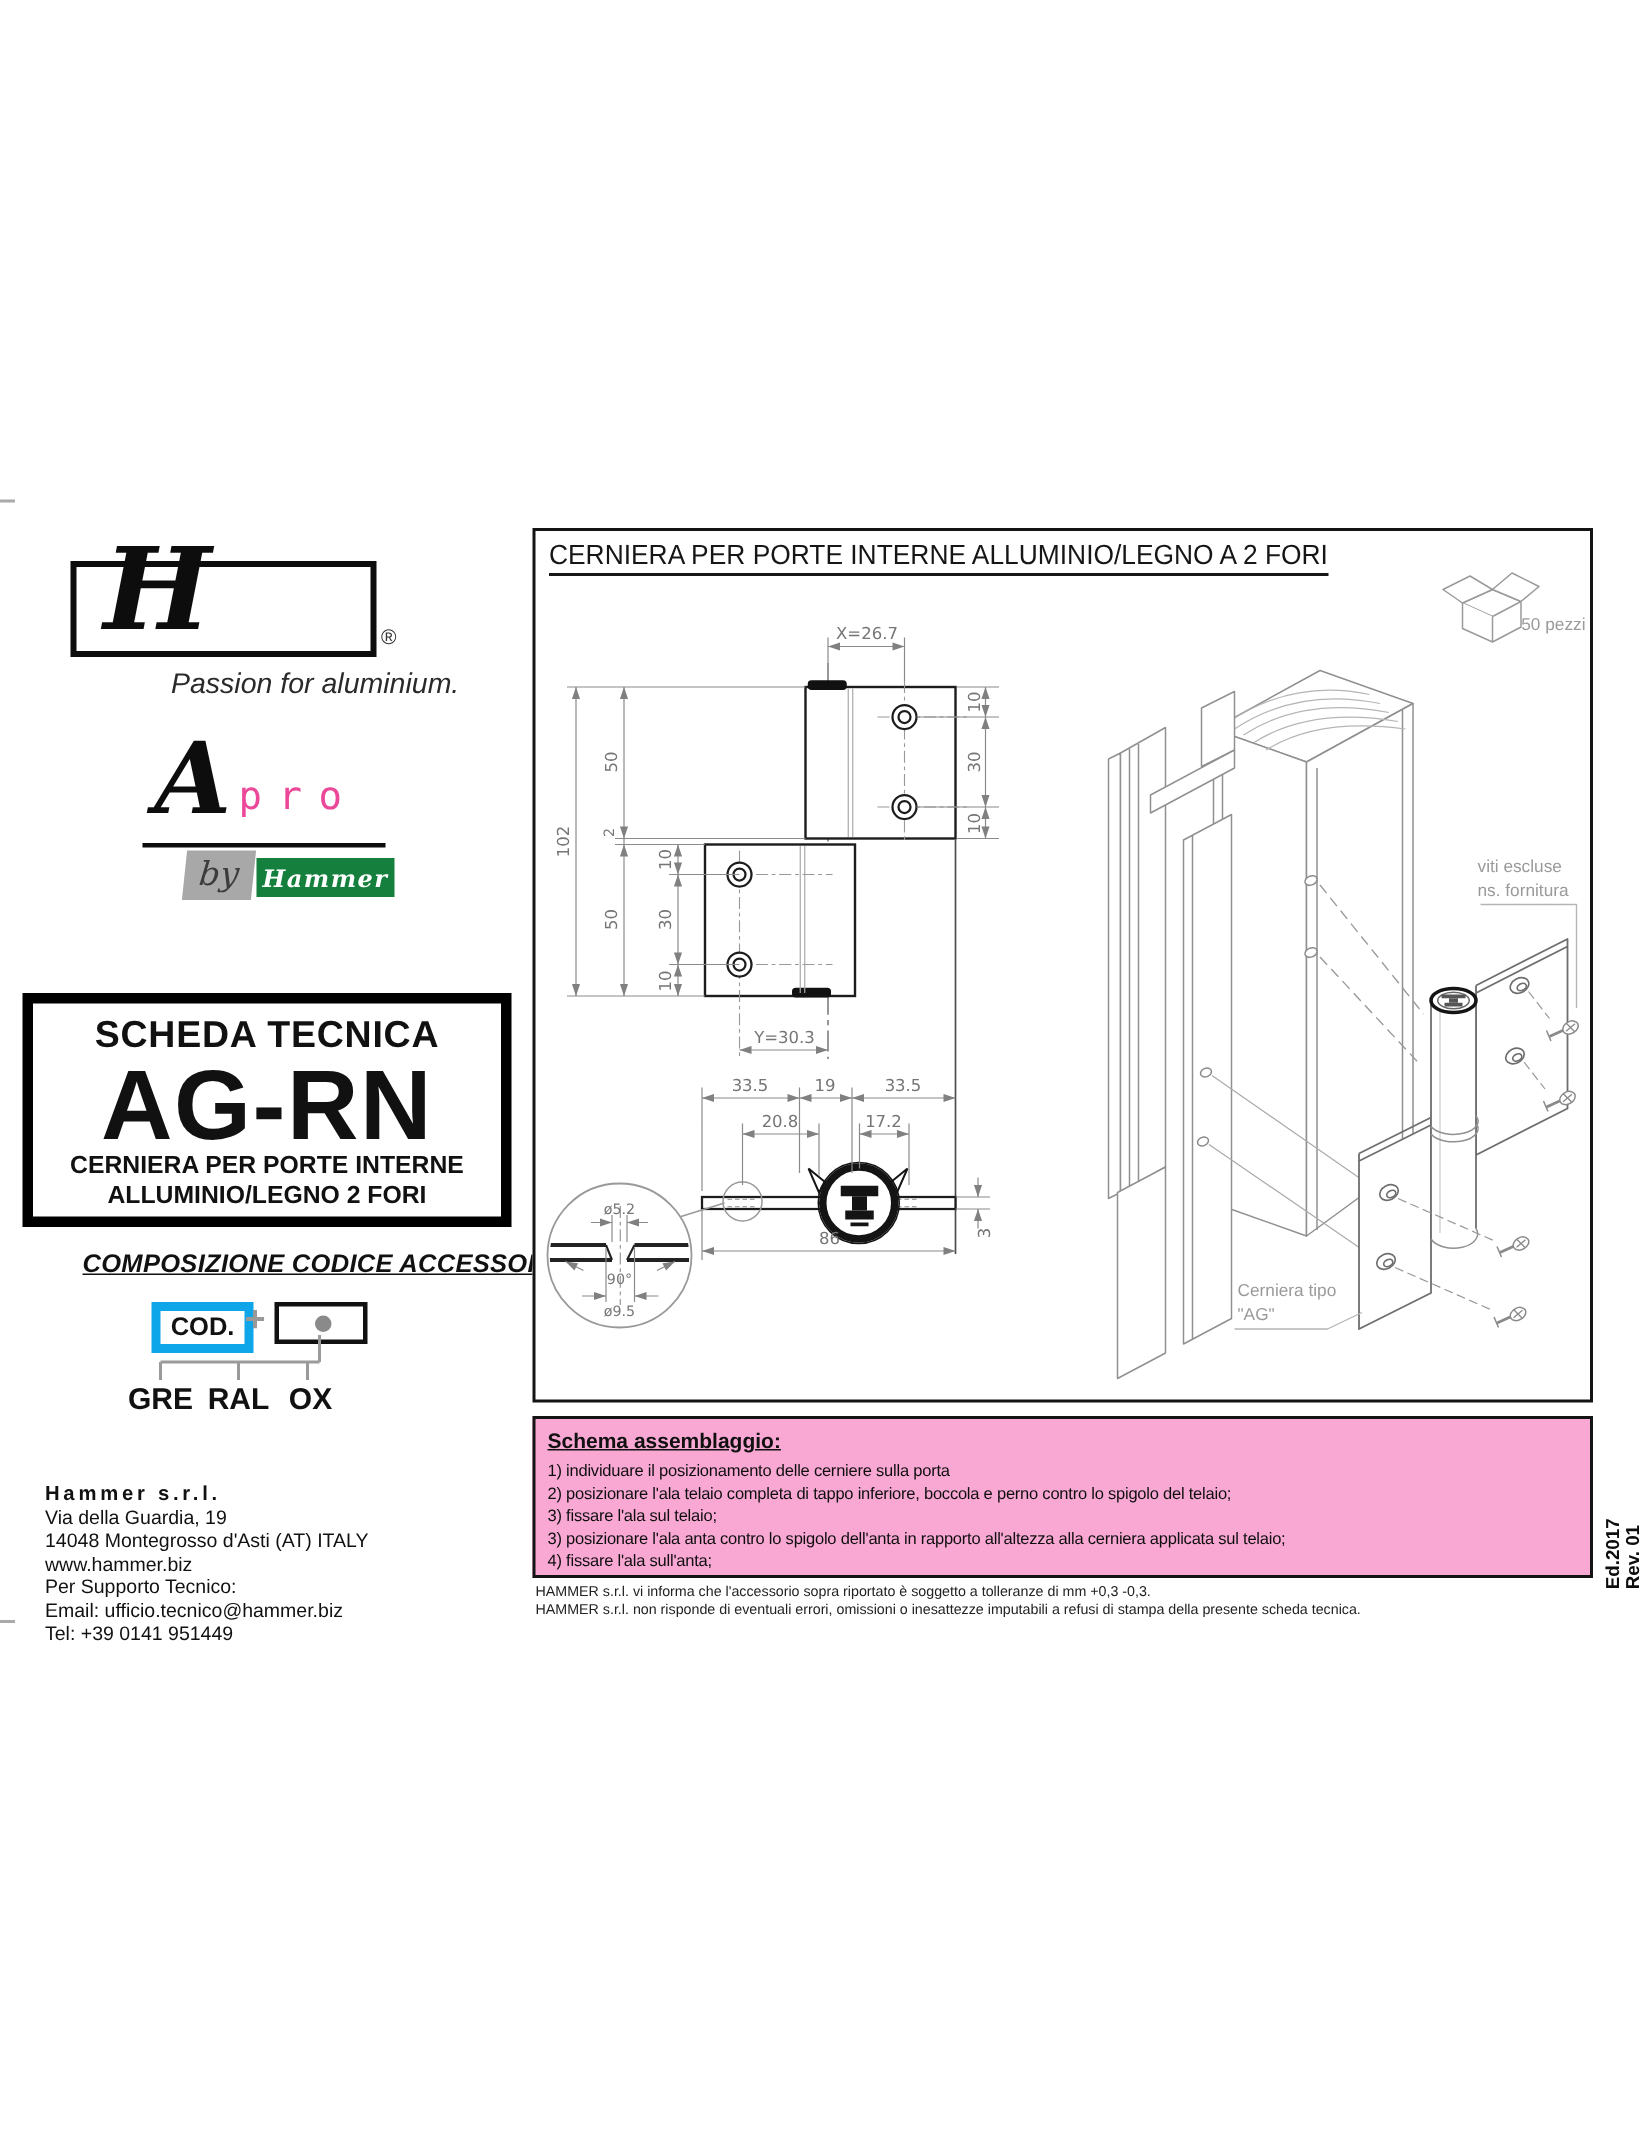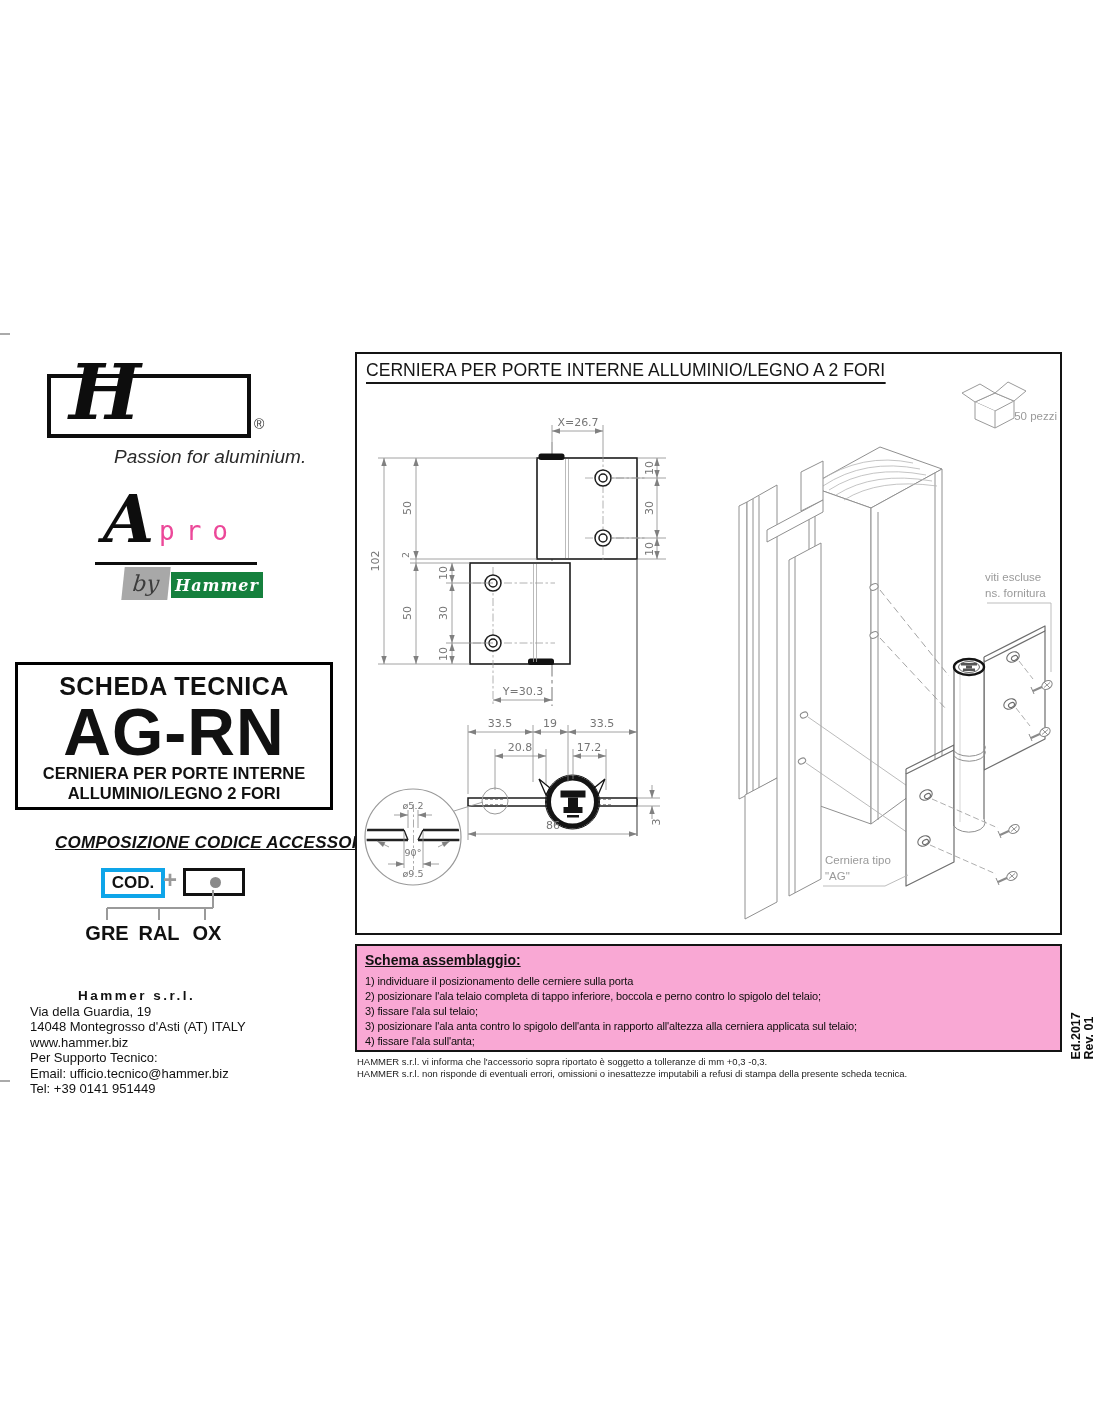--- a/index.html
+++ b/index.html
@@ -16,37 +16,37 @@
   
   .apro{position:absolute;left:95px;top:486px;width:170px;height:115px;}
   .apro-A{position:absolute;left:8px;top:-6px;font:bold italic 66px "DejaVu Serif",serif;color:#0d0d0d;}
   .apro-pro{position:absolute;left:64px;top:30px;font:26px "DejaVu Sans Mono",monospace;letter-spacing:11px;color:#ec4899;text-align:center;}
   .apro-line{position:absolute;left:0px;top:76px;width:162px;height:3px;background:#0d0d0d;}
   .apro-by{position:absolute;left:28px;top:81px;width:46px;height:33px;background:#a8a8a8;display:flex;align-items:center;justify-content:center;
            font:italic 22px "DejaVu Serif",serif;color:#3c3c3c;transform:skewX(-6deg);}
   .apro-byh{position:absolute;left:76px;top:86px;width:92px;height:26px;background:#15803d;display:flex;align-items:center;justify-content:center;
            font:bold italic 16px "DejaVu Serif",serif;color:#fff;letter-spacing:1px;}
   
-  .scheda{position:absolute;left:15px;top:662px;width:312px;height:142px;border:3px solid #000000;text-align:center;background:#fff;}
+  .scheda{position:absolute;left:15px;top:662px;width:312px;height:142px;border:7px solid #000000;text-align:center;background:#fff;}
   .scheda-h{font-size:25px;font-weight:bold;margin-top:7px;letter-spacing:0.5px;}
   .scheda-code{font-size:66px;font-weight:bold;line-height:62px;letter-spacing:1px;}
   .scheda-s{font-size:16.5px;font-weight:bold;line-height:20px;}
   
   .comp-title{position:absolute;left:55px;top:833px;font:bold italic 17px "Liberation Sans",sans-serif;
               text-decoration:underline;letter-spacing:0.2px;}
   .codiag{position:absolute;left:95px;top:865px;width:180px;height:90px;}
-  .cod-box{position:absolute;left:6px;top:3px;width:56px;height:22px;border:4px solid #0ea5e9;display:flex;align-items:center;justify-content:center;
+  .cod-box{position:absolute;left:6px;top:3px;width:56px;height:22px;border:6px solid #0ea5e9;display:flex;align-items:center;justify-content:center;
            font-size:17px;font-weight:bold;background:#fff;}
   .cod-plus{position:absolute;left:68px;top:1px;font-size:24px;font-weight:bold;color:#999;}
   .val-box{position:absolute;left:88px;top:3px;width:56px;height:22px;border:3px solid #111;background:#fff;}
   .val-dot{position:absolute;left:24px;top:6px;width:11px;height:11px;border-radius:50%;background:#8a8a8a;}
   .cod-opt{position:absolute;top:57px;font-size:20px;font-weight:bold;width:50px;text-align:center;}
   
   .addr{position:absolute;left:30px;top:988px;font-size:13px;line-height:15.5px;color:#111;}
-  .addr .b{font-size:13.5px;font-weight:bold;letter-spacing:2.5px;margin-left:48px;}
+  .addr .b{font-size:13.5px;font-weight:bold;letter-spacing:2.5px;}
   
   .drawbox{position:absolute;left:355px;top:352px;width:703px;height:579px;border:2px solid #141414;background:#fff;}
   .draw-title{position:absolute;left:9px;top:5px;font-size:18.5px;color:#161616;letter-spacing:0px;
               border-bottom:2px solid #161616;padding-bottom:1px;transform:scaleX(0.95);transform-origin:left;white-space:nowrap;}
   
   .schemabox{position:absolute;left:355px;top:944px;width:703px;height:104px;border:2px solid #141414;background:#f9a8d4;}
   .schema-title{margin:6px 0 0 8px;font-size:14px;font-weight:bold;text-decoration:underline;}
   .schema-steps{margin:6px 0 0 8px;font-size:11px;line-height:15px;letter-spacing:-0.15px;color:#0e0e0e;}
   .fineprint{position:absolute;left:357px;top:1056px;font-size:9.5px;line-height:11.5px;color:#222;}
   

